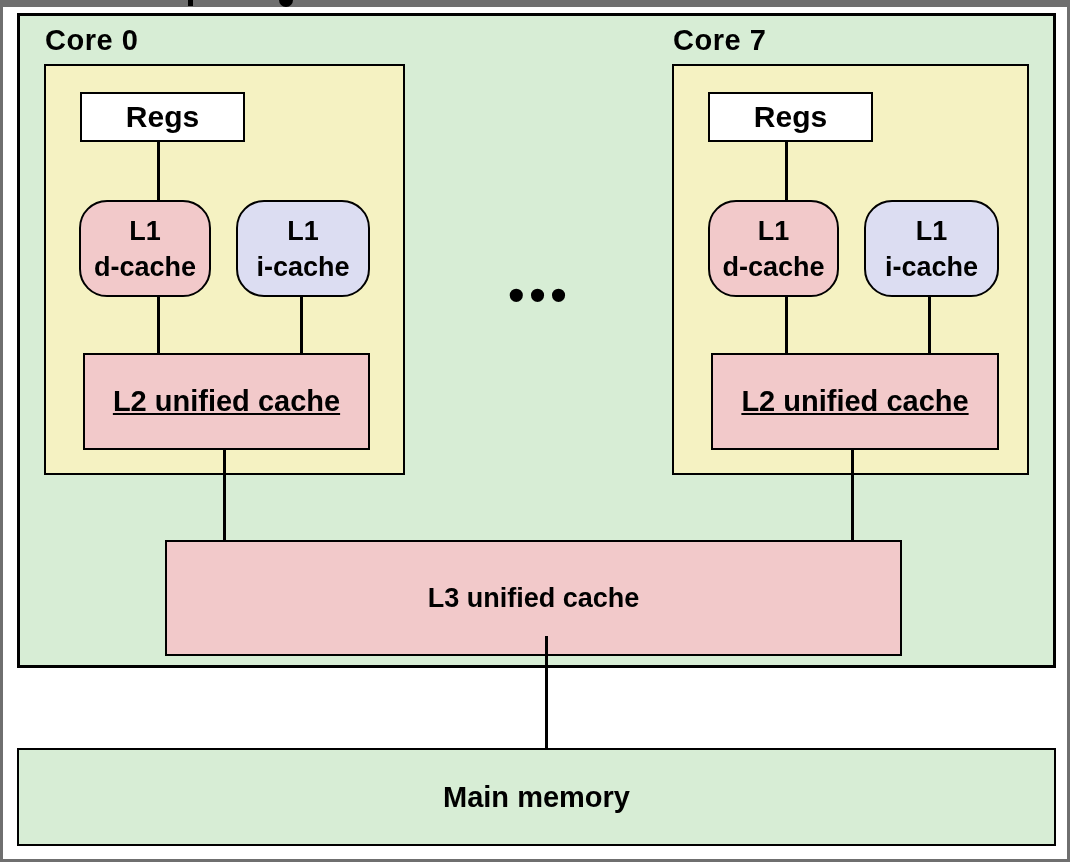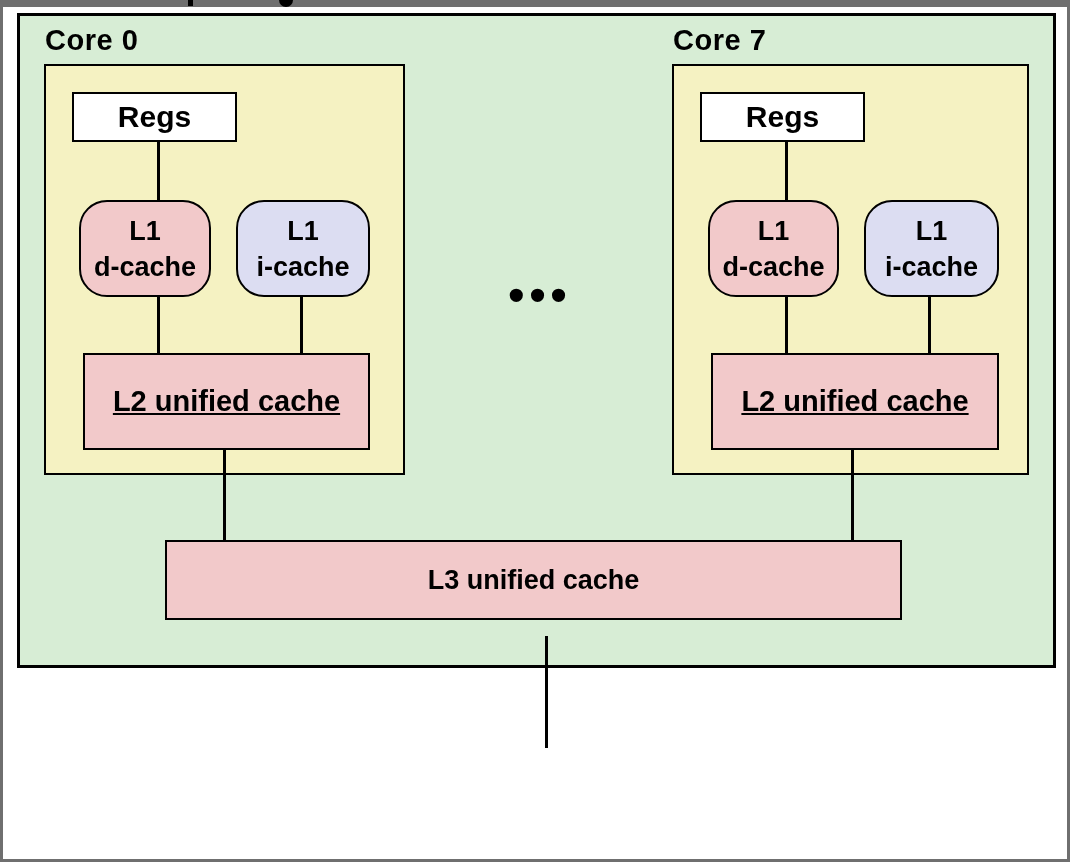--- a/index.html
+++ b/index.html
@@ -27,35 +27,35 @@
   .remnant-bowl{left:279px;top:0;width:14px;height:7px;border-radius:0 0 7px 7px;}
   .box{position:absolute;border:2.5px solid var(--line-black);}
   .package{
     left:17px;top:13px;width:1039px;height:655px;
     background:var(--package-fill);border-width:3px;
   }
   .core-label{position:absolute;font-size:29px;letter-spacing:0.5px;}
   .core-box{background:var(--core-fill);}
   .core0-box{left:44px;top:64px;width:361px;height:411px;}
   .core3-box{left:672px;top:64px;width:357px;height:411px;}
-  .regs{background:var(--regs-fill);display:flex;align-items:center;justify-content:center;font-size:30px;}
+  .regs{background:var(--regs-fill);display:flex;align-items:center;justify-content:center;font-size:30px;margin-left:8px;}
   .regs0{left:72px;top:92px;width:165px;height:50px;}
   .regs3{left:700px;top:92px;width:165px;height:50px;}
   .l1{display:flex;flex-direction:column;align-items:center;justify-content:center;font-size:27px;line-height:36px;border-radius:28px;}
   .l1d{background:var(--cache-pink);}
   .l1i{background:var(--cache-lavender);}
   .l1d0{left:79px;top:200px;width:132px;height:97px;}
   .l1i0{left:236px;top:200px;width:134px;height:97px;}
   .l1d3{left:708px;top:200px;width:131px;height:97px;}
   .l1i3{left:864px;top:200px;width:135px;height:97px;}
   .l2{background:var(--cache-pink);display:flex;align-items:center;justify-content:center;font-size:29px;text-decoration:underline;}
   .l2-0{left:83px;top:353px;width:287px;height:97px;}
   .l2-3{left:711px;top:353px;width:288px;height:97px;}
   .l3{
-    left:165px;top:540px;width:737px;height:80px;background:var(--cache-pink);
+    left:165px;top:540px;width:737px;height:116px;background:var(--cache-pink);
     display:flex;flex-direction:column;align-items:center;justify-content:center;
     font-size:27px;line-height:35px;
   }
   .mainmem{
     left:17px;top:748px;width:1039px;height:98px;background:var(--package-fill);
     display:flex;align-items:center;justify-content:center;font-size:29px;
   }
   .connector{position:absolute;width:2.5px;background:var(--line-black);}
   .ellipsis{
     position:absolute;left:480px;top:268px;width:120px;text-align:center;
@@ -120,14 +120,17 @@
   <div class="connector" style="left:785px;top:297px;height:58px;"></div>
   <div class="connector" style="left:928px;top:297px;height:58px;"></div>
   <div class="connector" style="left:851px;top:450px;height:92px;"></div>
 
   <div class="box l3">
     <span>L3 unified cache</span>
   </div>
 
   <div class="connector" style="left:545px;top:636px;height:112px;"></div>
 
+  <div class="box mainmem">
+    <span>Main memory</span>
+  </div>
 
 </div>
 
 </body></html>

